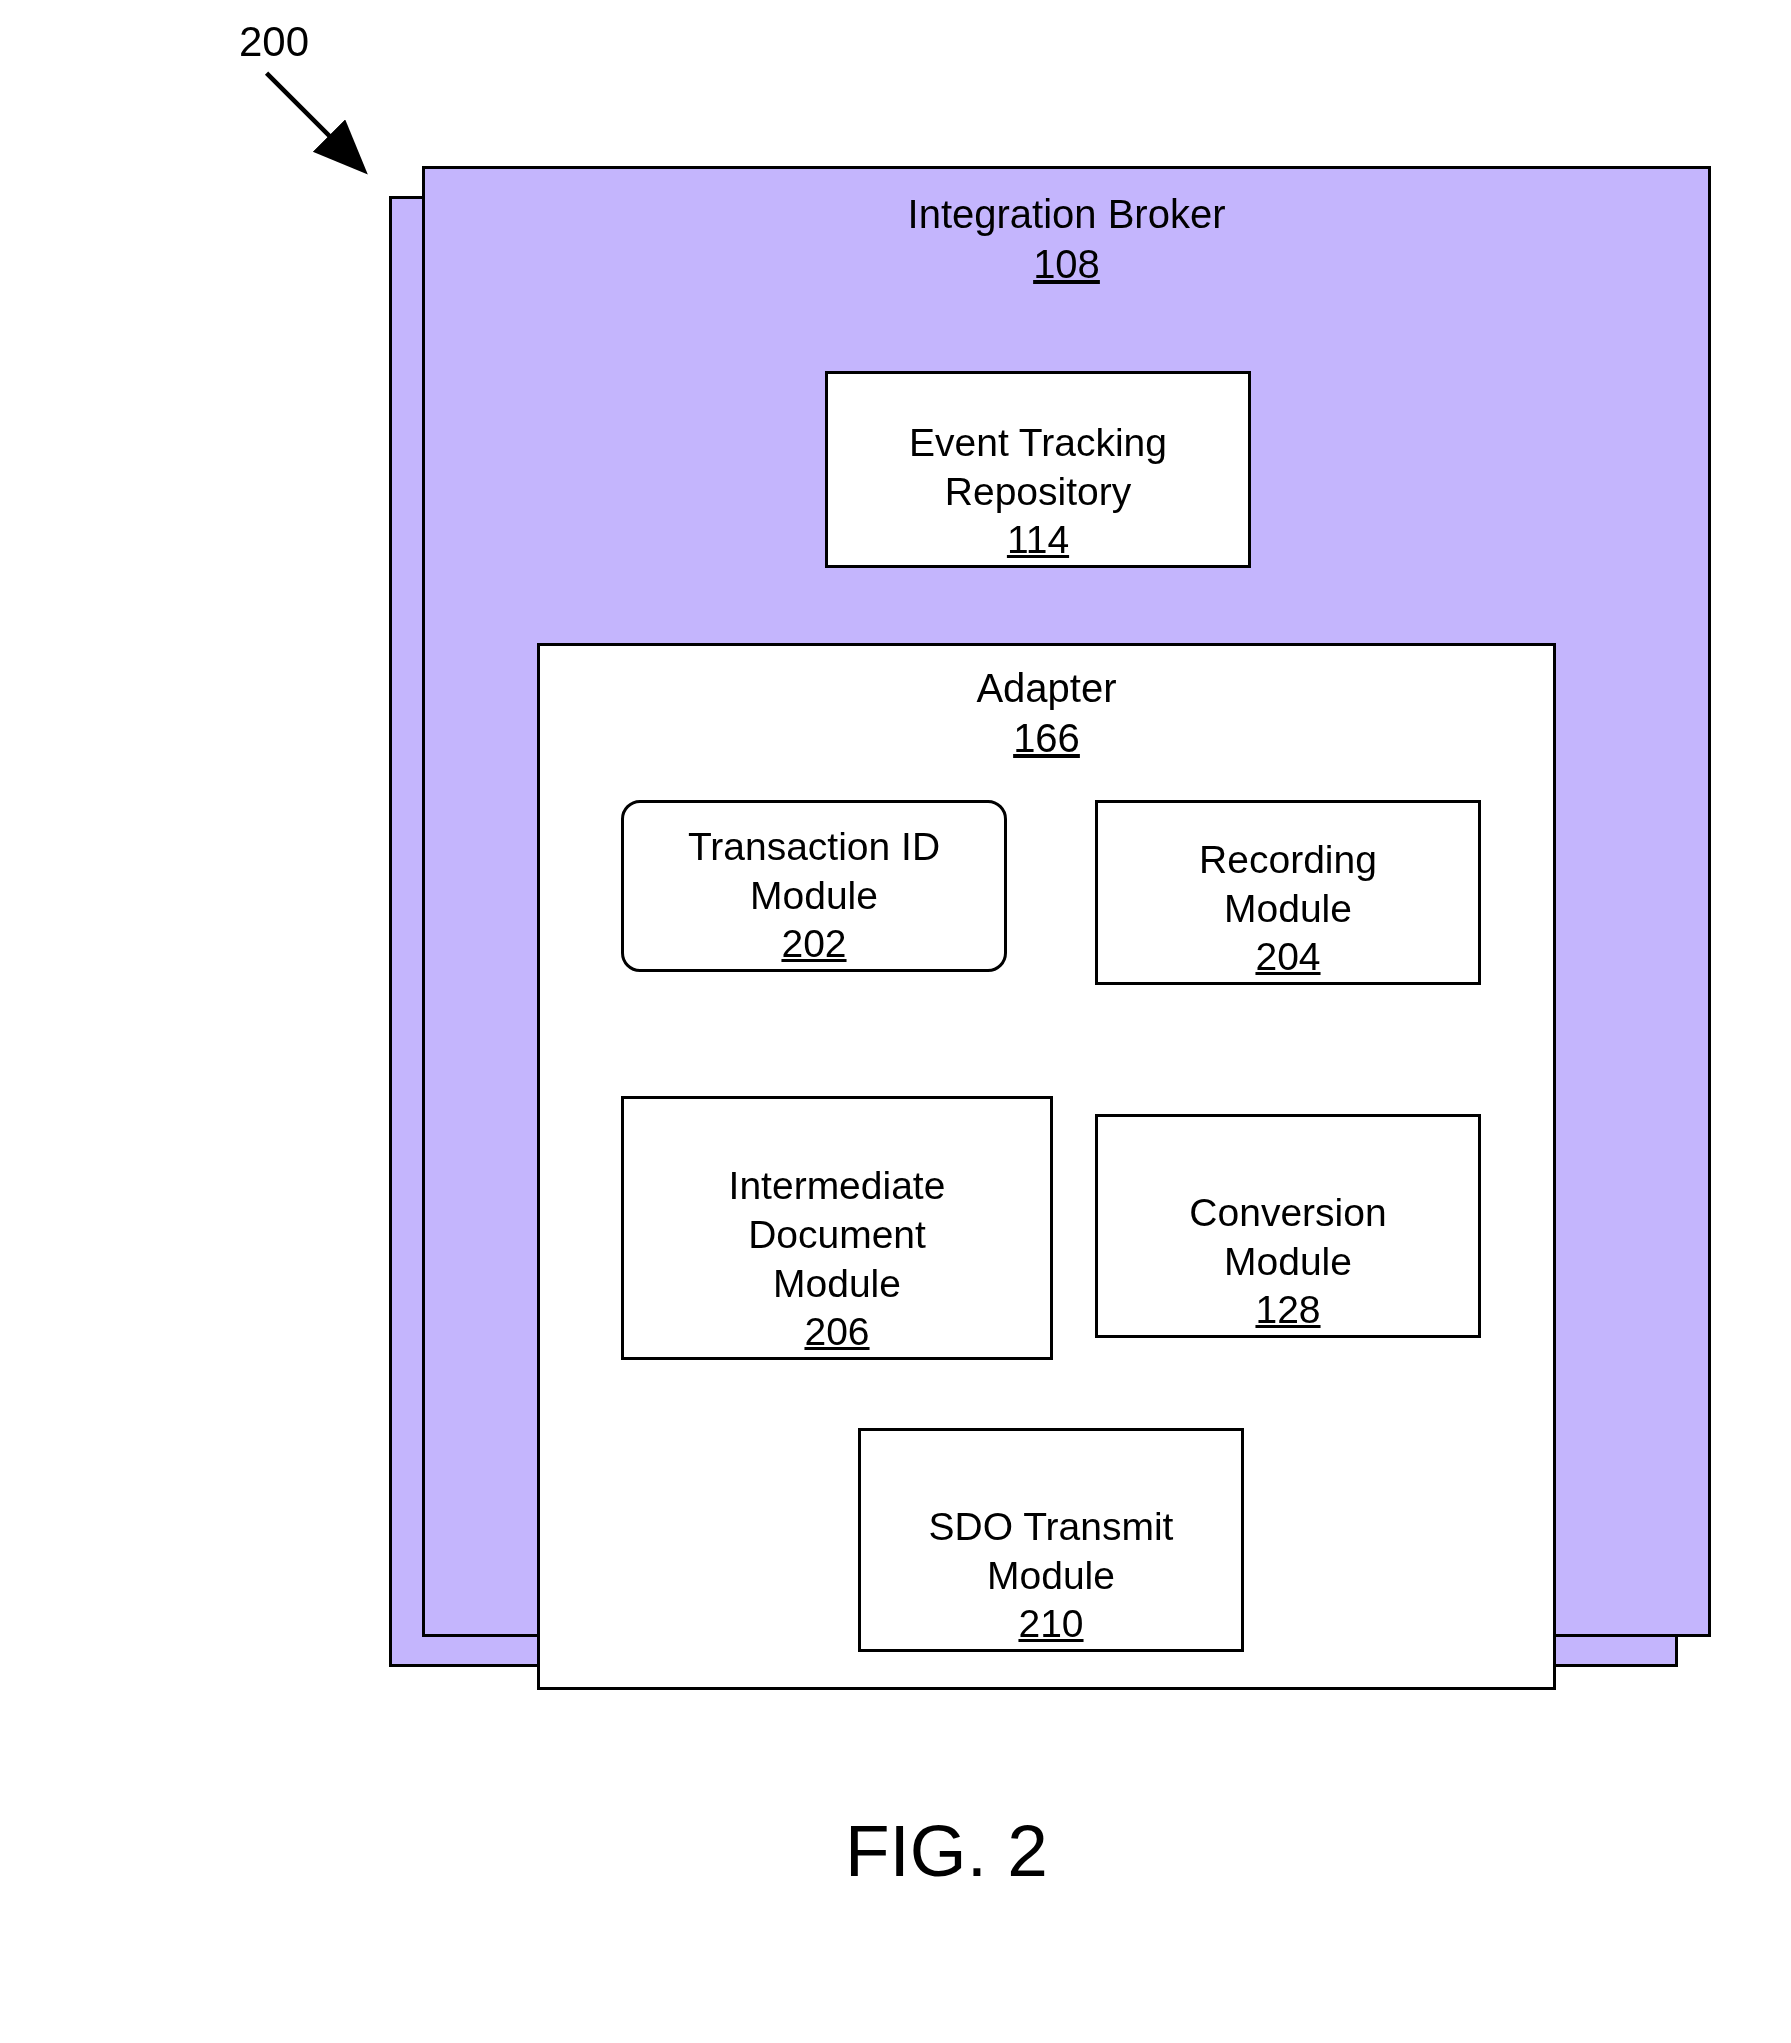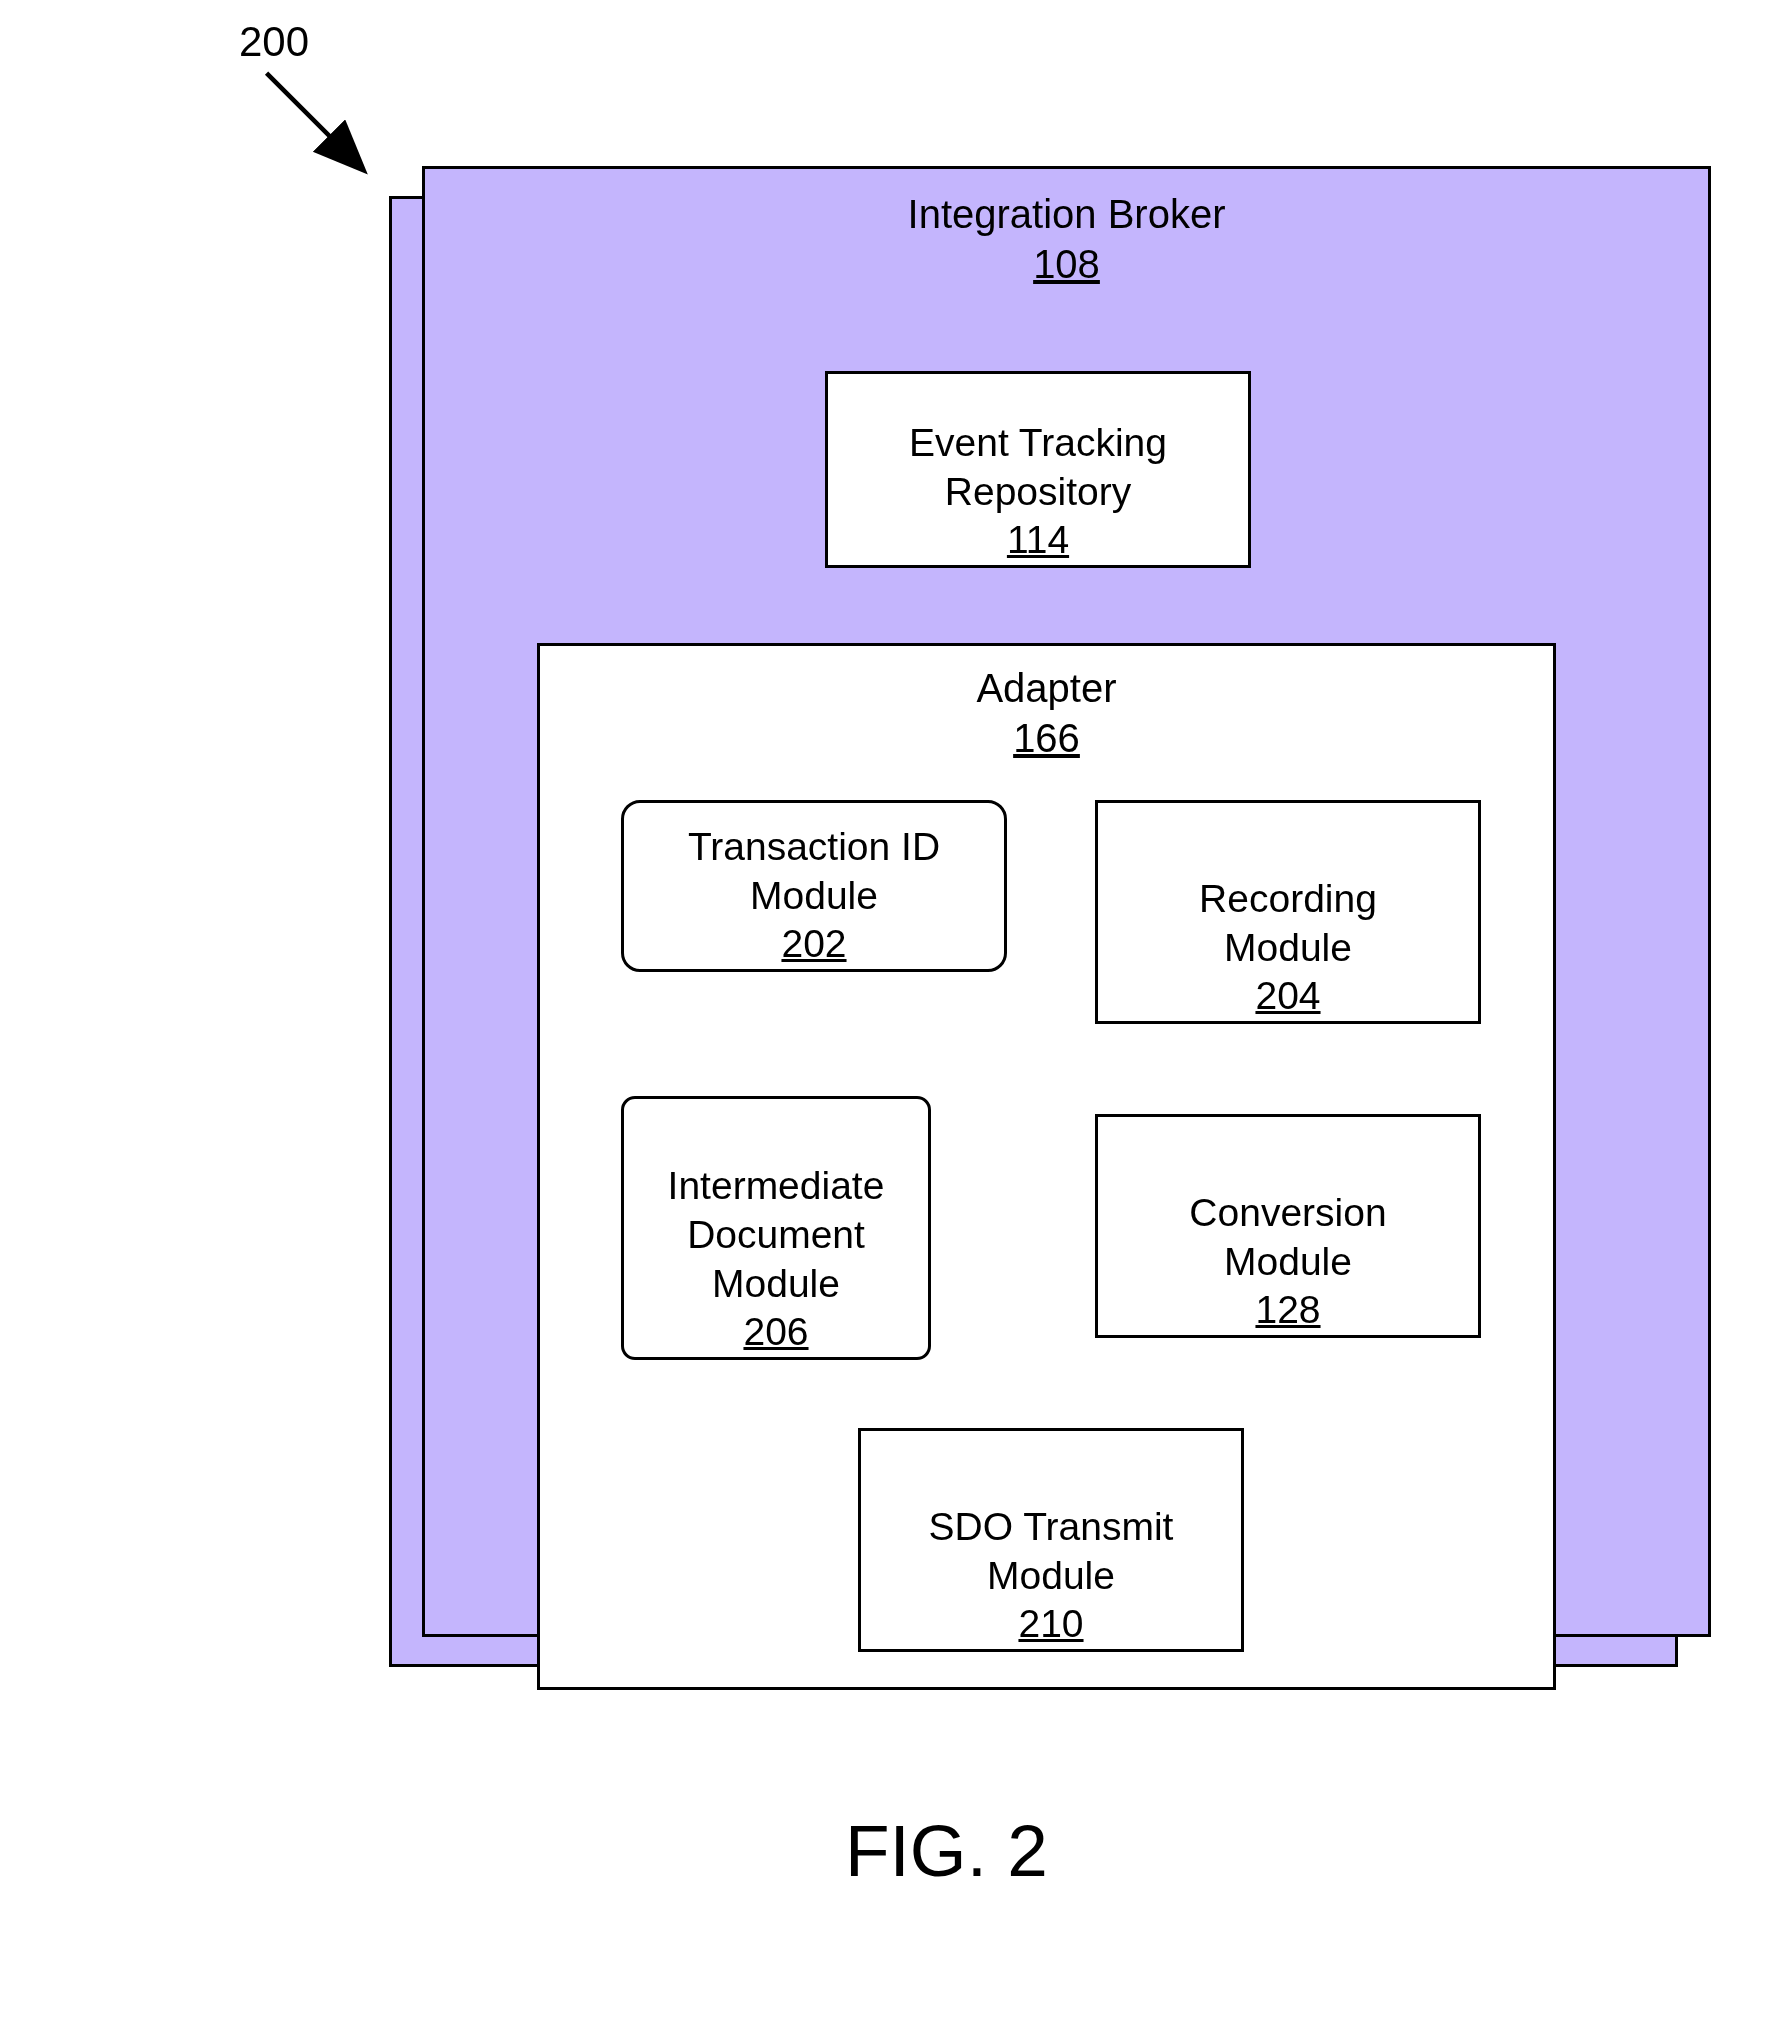--- a/index.html
+++ b/index.html
@@ -86,27 +86,27 @@
       <span>Adapter</span><br>
       <span class="ref-num">166</span>
     </div>
 
     <div class="module-box" style="left:81px; top:154px; width:386px; height:172px;border-radius:19px;">
       <span>Transaction ID</span>
       <span>Module</span>
       <span class="ref-num">202</span>
     </div>
 
-    <div class="module-box" style="left:555px; top:154px; width:386px; height:224px;">
+    <div class="module-box" style="left:555px; top:154px; width:386px; height:185px;">
       <span>Recording</span>
       <span>Module</span>
       <span class="ref-num">204</span>
     </div>
 
-    <div class="module-box" style="left:81px; top:450px; width:310px; height:264px;border-radius:14px;">
+    <div class="module-box" style="left:81px; top:450px; width:432px; height:264px;">
       <span>Intermediate</span>
       <span>Document</span>
       <span>Module</span>
       <span class="ref-num">206</span>
     </div>
 
     <div class="module-box" style="left:555px; top:468px; width:386px; height:224px;">
       <span>Conversion</span>
       <span>Module</span>
       <span class="ref-num">128</span>

